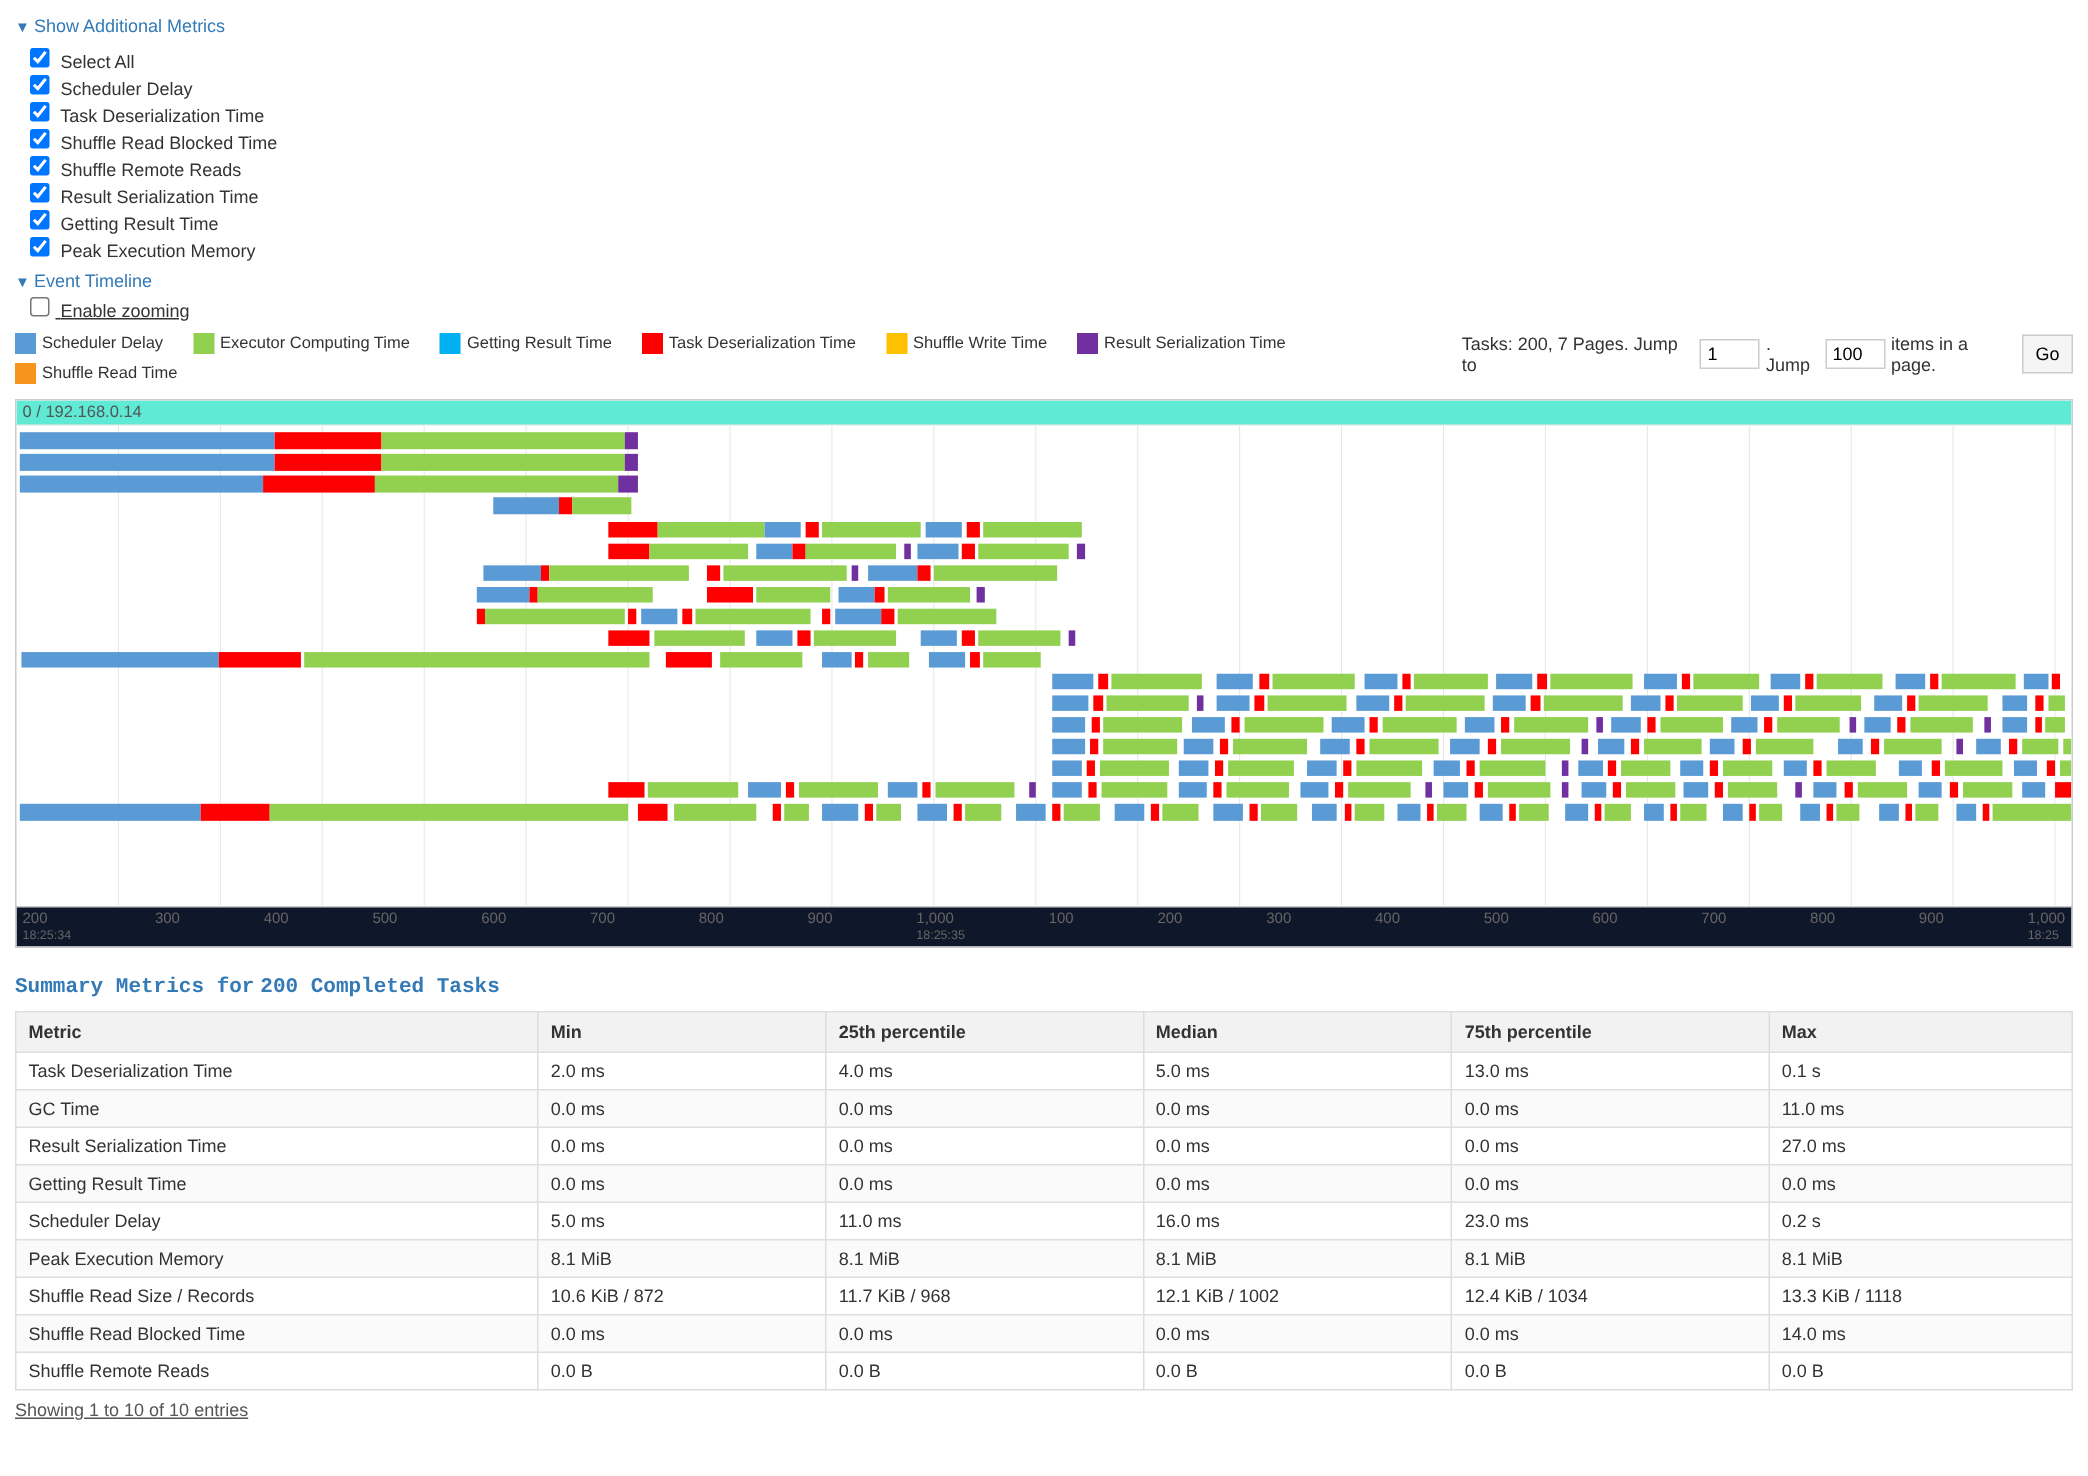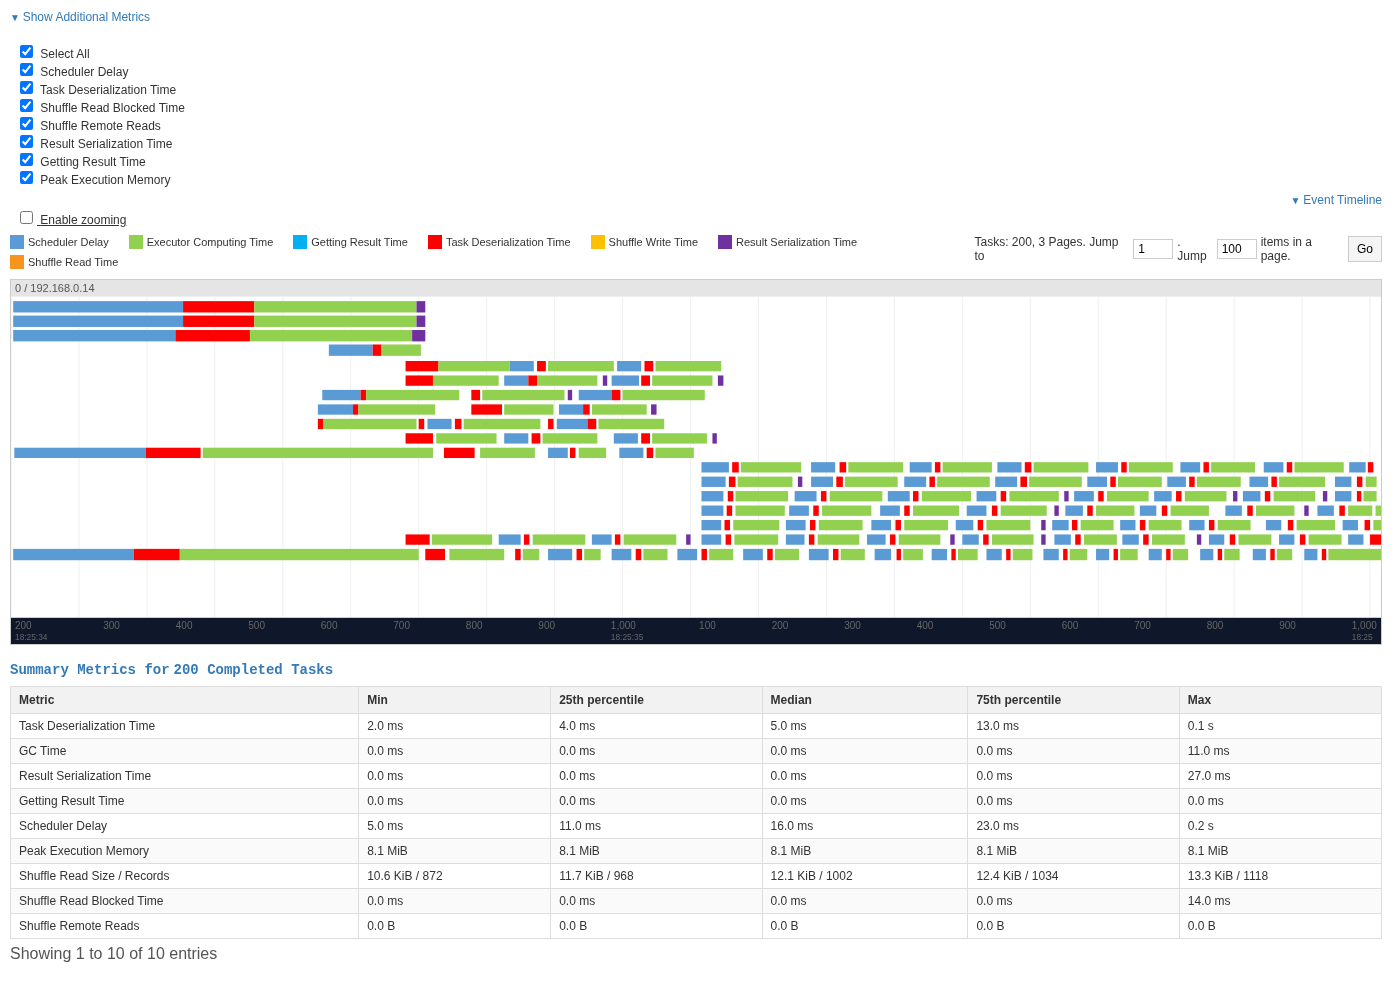--- a/index.html
+++ b/index.html
@@ -1,56 +1,56 @@
 <!DOCTYPE html>
 <html><head>
   <meta charset="utf-8">
   <style>
     * { box-sizing: border-box; margin: 0; padding: 0; }
     body { font-family: Arial, sans-serif; font-size: 12px; color: #333; background: #fff; padding: 10px; }
 
-    .show-additional-metrics { color: #337ab7; cursor: pointer; font-size: 12px; margin-bottom: 21px; }
+    .show-additional-metrics { color: #337ab7; cursor: pointer; font-size: 12px; margin-bottom: 8px; }
     .show-additional-metrics::before { content: "▼ "; font-size: 10px; }
 
     .metrics-checkboxes { margin-left: 10px; margin-bottom: 6px; }
     .metrics-checkboxes label { display: block; margin-bottom: 2px; font-size: 12px; }
     .metrics-checkboxes input[type="checkbox"] { margin-right: 4px; }
 
-    .event-timeline-header { color: #337ab7; cursor: pointer; font-size: 12px; margin-bottom: 4px; text-align: right; }
+    .event-timeline-header { color: #337ab7; cursor: pointer; font-size: 12px; margin-bottom: 4px; }
     .event-timeline-header::before { content: "▼ "; font-size: 10px; }
 
     .enable-zooming { margin-left: 10px; margin-bottom: 8px; font-size: 12px; text-decoration: underline; }
     .enable-zooming input { margin-right: 4px; }
 
     .legend { display: flex; flex-wrap: wrap; gap: 6px 20px; margin-bottom: 6px; font-size: 11px; }
     .legend-item { display: flex; align-items: center; gap: 4px; }
     .legend-color { width: 14px; height: 14px; display: inline-block; }
 
     .pagination-bar { display: flex; align-items: center; justify-content: flex-end; gap: 4px; margin-bottom: 4px; font-size: 12px; }
     .pagination-bar input { width: 40px; border: 1px solid #ccc; padding: 2px 4px; font-size: 12px; }
     .pagination-bar .go-btn { padding: 5px 8px; background: #f5f5f5; border: 1px solid #ccc; cursor: pointer; font-size: 12px; }
 
     .timeline-container { border: 1px solid #ccc; margin-bottom: 16px; overflow: hidden; background: #fff; }
-    .timeline-host-label { font-size: 11px; color: #555; padding: 2px 4px; background: #e5e5e5; border-bottom: 1px solid #eee; }
+    .timeline-host-label { font-size: 11px; color: #555; padding: 2px 4px; background: #5eead4; border-bottom: 1px solid #eee; }
 
     .timeline-svg-area { width: 100%; height: 320px; position: relative; overflow: hidden; }
     .timeline-svg-area svg { width: 100%; height: 100%; }
 
     .timeline-axis { display: flex; justify-content: space-between; padding: 2px 4px; font-size: 10px; color: #666; border-top: 1px solid #ccc; background: #0f172a; }
 
     .summary-section { margin-bottom: 12px; }
     .summary-title { font-size: 14px; font-weight: bold; margin-bottom: 8px; }
     .summary-title span { color: #337ab7; font-family: Liberation Mono, monospace; }
 
     table.metrics-table { width: 100%; border-collapse: collapse; font-size: 12px; padding-left: 27px; }
     table.metrics-table th { background: #f2f2f2; border: 1px solid #ddd; padding: 6px 8px; text-align: left; font-weight: bold; }
     table.metrics-table td { border: 1px solid #ddd; padding: 5px 8px; }
     table.metrics-table tr:nth-child(even) td { background: #fafafa; }
 
-    .showing-entries { font-size: 16px; color: #555; margin-top: 6px; }
+    .showing-entries { font-size: 12px; color: #555; margin-top: 6px; text-decoration: underline; }
   </style>
 </head>
 <body>
 
 <div class="show-additional-metrics">
   <span>Show Additional Metrics</span>
 </div>
 
 <div class="metrics-checkboxes">
 
@@ -100,21 +100,21 @@
       <div class="legend-item">
         <span class="legend-color" style="background-color: rgb(112, 48, 160);"></span>
         <span>Result Serialization Time</span>
       </div>
       <div class="legend-item">
         <span class="legend-color" style="background-color: rgb(247, 148, 29);"></span>
         <span>Shuffle Read Time</span>
       </div>
     </div>
   <div class="pagination-bar">
-    <span>Tasks: 200, 3 Pages. Jump to</span>
+    <span>Tasks: 200, 7 Pages. Jump to</span>
     <input type="text" id="jump-to-input" value="1" style="">
     <span>. Jump</span>
     <input type="text" id="items-per-page-input" value="100" style="">
     <span>items in a page.</span>
     <button class="go-btn">Go</button>
   </div>
 </div>
 
 <div class="timeline-container">
   <div class="timeline-host-label">0 / 192.168.0.14</div>

